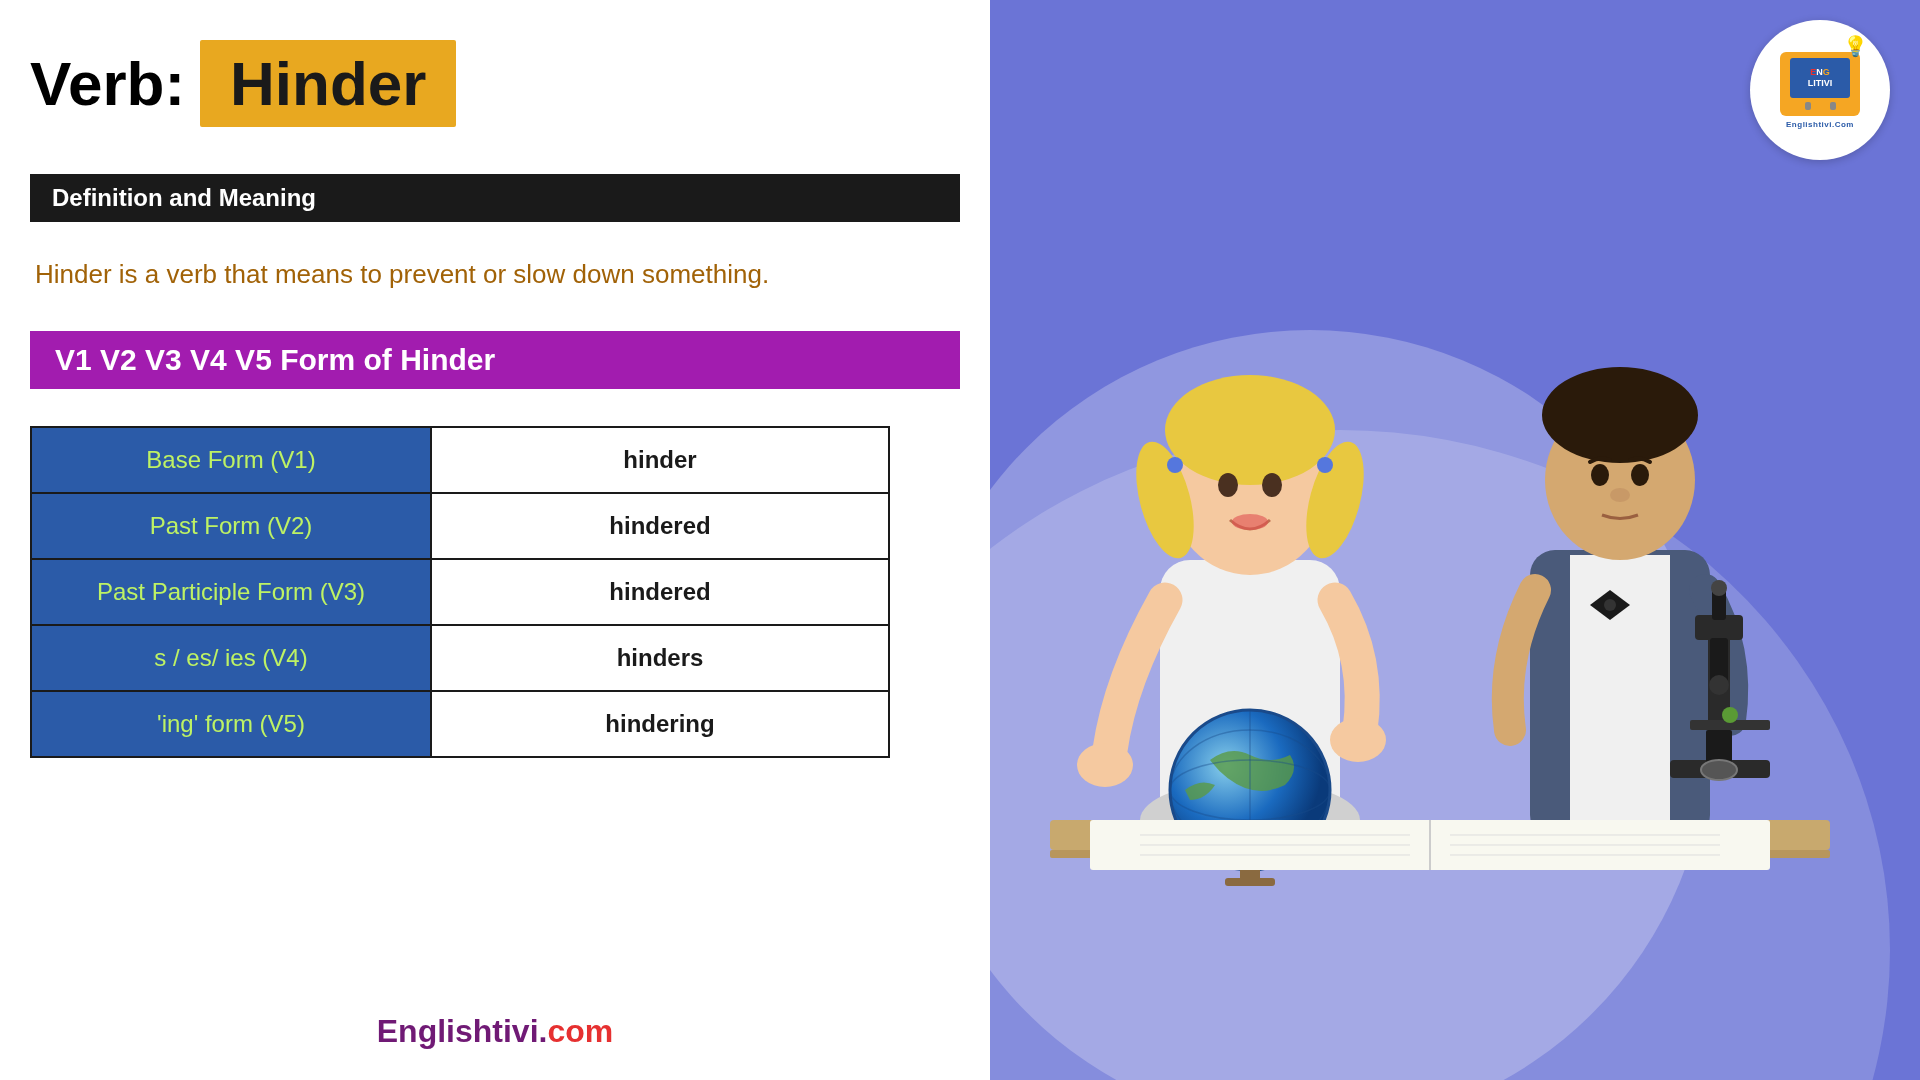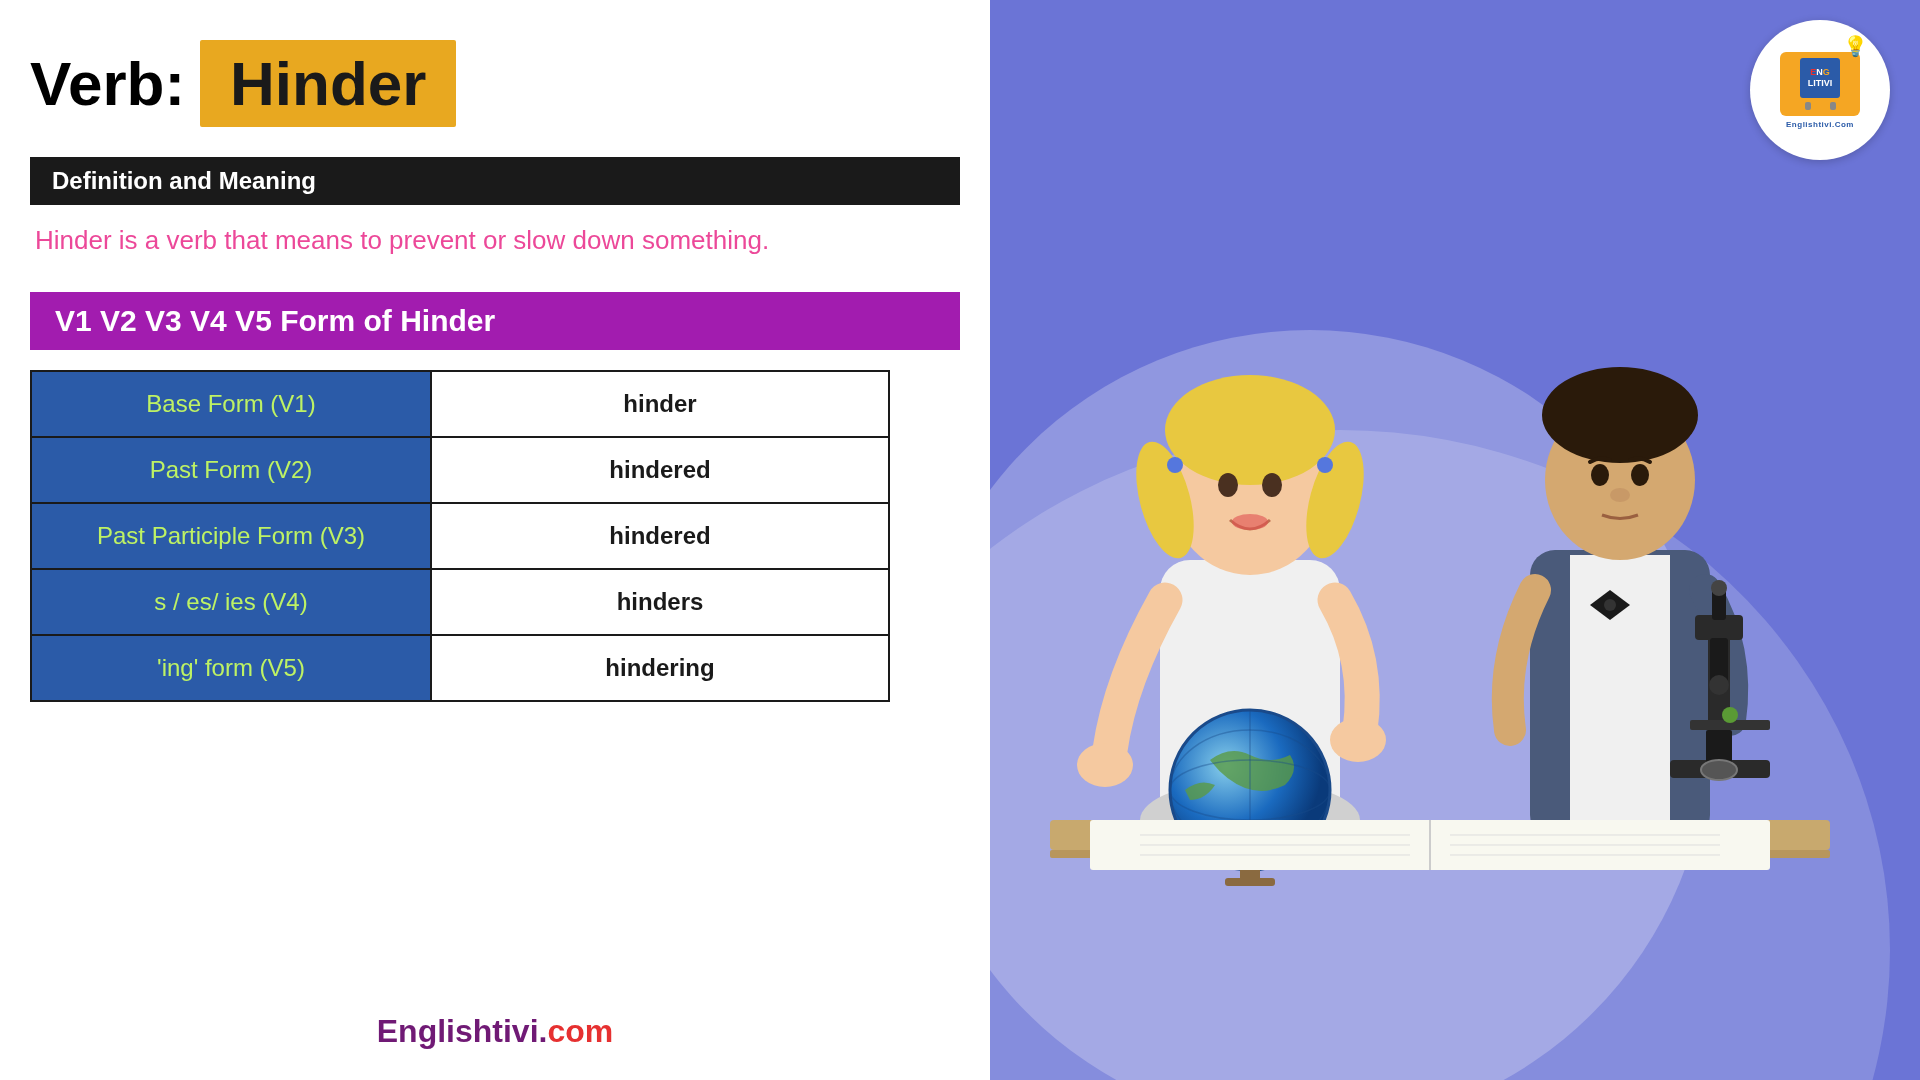--- a/index.html
+++ b/index.html
@@ -15,20 +15,21 @@
 
     
     .left-panel {
       width: 990px;
       height: 1080px;
       background: #ffffff;
       padding: 40px 30px 30px 30px;
       flex-shrink: 0;
       display: flex;
       flex-direction: column;
+      gap: 17px;
     }
 
     
     .right-panel {
       flex: 1;
       height: 1080px;
       background: #6B74D6;
       position: relative;
       overflow: hidden;
     }
@@ -94,22 +95,22 @@
 
     .section-header-text {
       color: #ffffff;
       font-size: 24px;
       font-weight: bold;
     }
 
     
     .definition-text {
       font-size: 26px;
-      color: #ec4899;
-      margin-bottom: 36px;
+      color: #a16207;
+      margin-bottom: 24px;
       padding-left: 5px;
     }
 
     
     .v-section-header {
       background: #a21caf;
       display: inline-block;
       padding: 12px 25px;
       margin-bottom: 20px;
     }
@@ -249,21 +250,21 @@
 <div class="right-panel">
 
   <div class="logo-container">
     <div class="logo-inner">
       <div style="position:relative; display:inline-block;">
         
         <div style="position:absolute; top:-18px; right:-8px; font-size:20px;">💡</div>
         
         <div style="background:#F5A623; border-radius:6px; padding:6px 8px; width:80px; display:flex; flex-direction:column; align-items:center;">
 
-          <div style="background:#2B5BA8; border-radius:3px; width:40px; height:40px; display:flex; align-items:center; justify-content:center;">
+          <div style="background:#2B5BA8; border-radius:3px; width:60px; height:40px; display:flex; align-items:center; justify-content:center;">
             <div style="color:#fff; font-size:7px; font-weight:900; line-height:1.2; text-align:center;">
               <span style="color:#e63030; font-size:9px;">E</span><span style="color:#ffffff; font-size:9px;">N</span><span style="color:#f5a623; font-size:9px;">G</span><br>
               <span style="color:#ffffff; font-size:9px;">LITIVI</span>
             </div>
           </div>
 
           <div style="display:flex; justify-content:space-around; width:50px; margin-top:4px;">
             <div style="width:6px; height:8px; background:#888; border-radius:2px;"></div>
             <div style="width:6px; height:8px; background:#888; border-radius:2px;"></div>
           </div>

